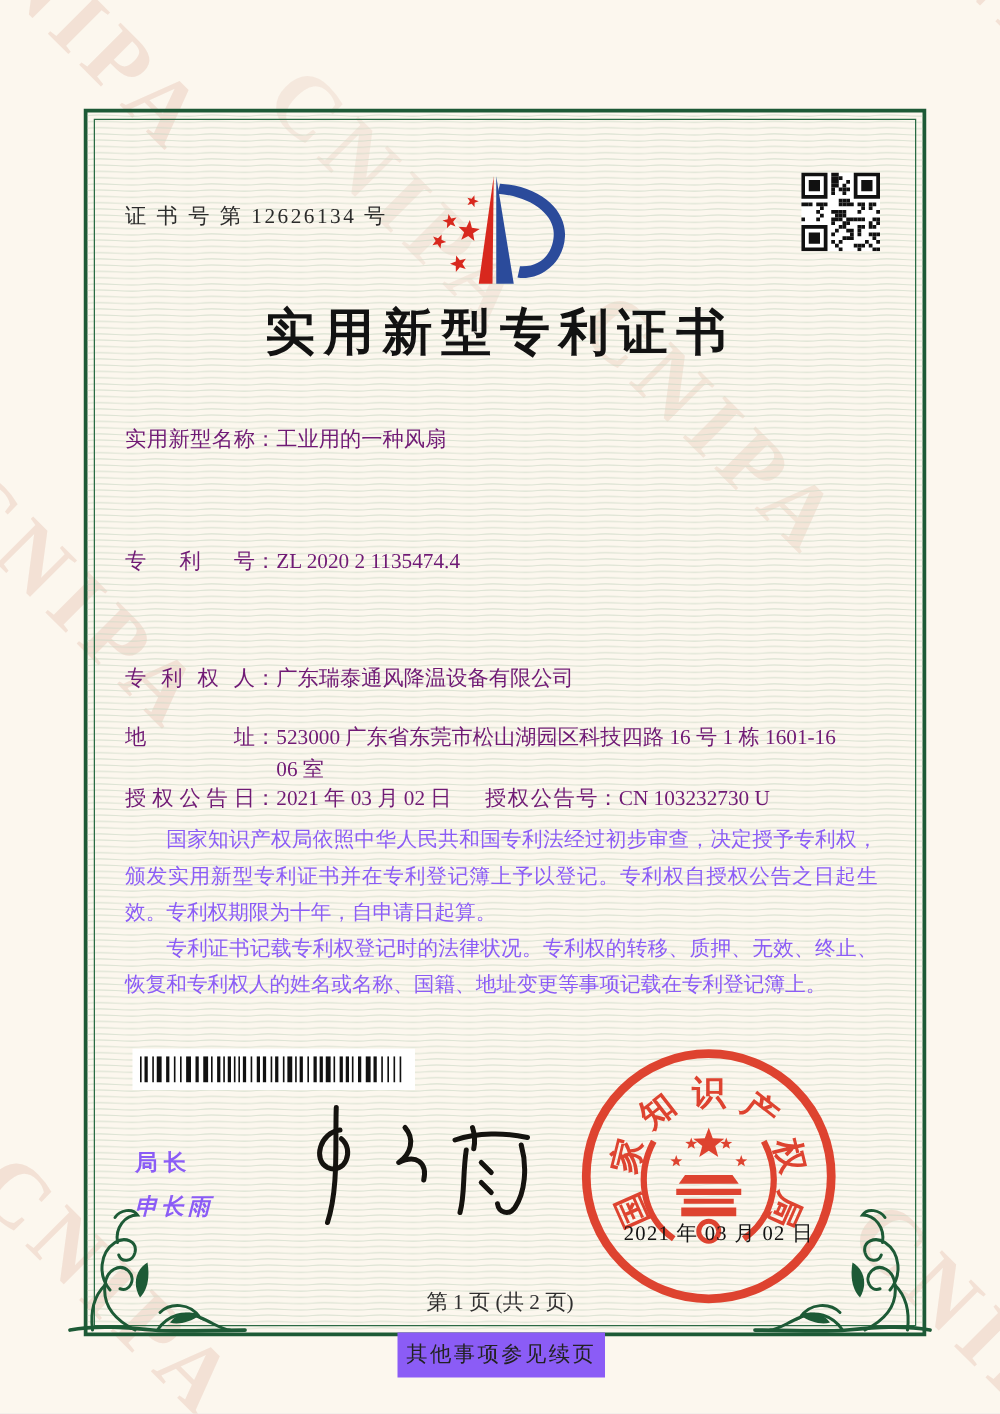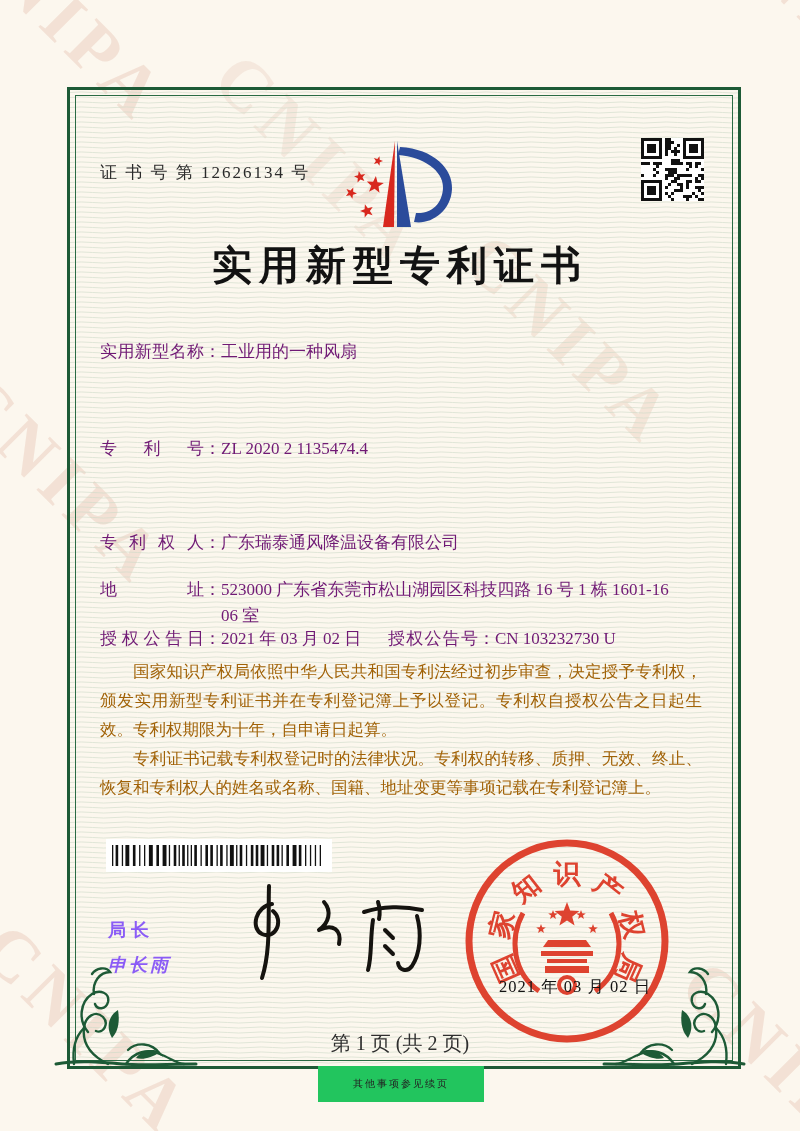--- a/index.html
+++ b/index.html
@@ -33,35 +33,35 @@
   .row{position:absolute;left:100px;width:615px;z-index:3;font-size:17px;color:#701a75;line-height:26px;}
   .flabel{display:inline-block;width:104px;text-align:justify;text-align-last:justify;vertical-align:top;}
   .colon{vertical-align:top;}
   .fvalue{vertical-align:top;}
   .fvalue-wrap{display:inline-block;width:455px;word-break:break-all;vertical-align:top;}
   .r1{top:339px;} .r2{top:388px;} .r3{top:436px;} .r4{top:483px;} .r5{top:530px;} .r6{top:577px;} .r7{top:626px;}
   .pair2{position:absolute;left:288px;top:0;}
   .flabel2{display:inline-block;width:90px;text-align:justify;text-align-last:justify;vertical-align:top;}
   
   .paras{position:absolute;left:100px;top:657px;width:602px;z-index:3;font-size:16.5px;line-height:29px;
-         text-align:justify;color:#a16207;}
+         text-align:justify;color:#8b5cf6;}
   .paras p{margin:0;text-indent:2em;}
   
   .barcode-box{position:absolute;left:106px;top:839px;width:226px;height:33px;background:#fff;z-index:3;}
   .barcode-box svg{position:absolute;left:6px;top:6px;}
   .director{position:absolute;left:108px;top:918px;z-index:3;
             font-family:"Liberation Sans","DejaVu Sans",sans-serif;font-weight:600;color:#8b5cf6;}
   .director .t1{font-size:18px;letter-spacing:5px;}
   .director .t2{font-size:18px;letter-spacing:3px;margin-top:11px;font-style:italic;}
   .sig{position:absolute;left:232px;top:878px;z-index:4;}
   .seal{position:absolute;left:463px;top:837px;z-index:5;opacity:.95;}
   .seal-date{position:absolute;left:499px;top:976px;z-index:6;font-size:16.5px;letter-spacing:1px;color:#131313;}
-  .page-info{position:absolute;left:0;top:1030px;width:800px;text-align:center;z-index:3;font-size:20px;color:#2e2e2e;}
-  .footer-note{position:absolute;left:318px;top:1066px;width:166px;height:36px;background:#22c55e;z-index:3;
-               text-align:center;line-height:36px;font-size:10px;letter-spacing:2px;color:#222;}
+  .page-info{position:absolute;left:0;top:1030px;width:800px;text-align:center;z-index:3;font-size:17px;color:#2e2e2e;}
+  .footer-note{position:absolute;left:318px;top:1066px;width:166px;height:36px;background:#8b5cf6;z-index:3;
+               text-align:center;line-height:36px;font-size:17px;letter-spacing:2px;color:#222;}
 </style>
 </head>
 <body>
 
 <div class="page">
 
   <span class="wm wm1">CNIPA</span>
   <span class="wm wm2">CNIPA</span>
   <span class="wm wm3">CNIPA</span>
   <span class="wm wm4">CNIPA</span>

